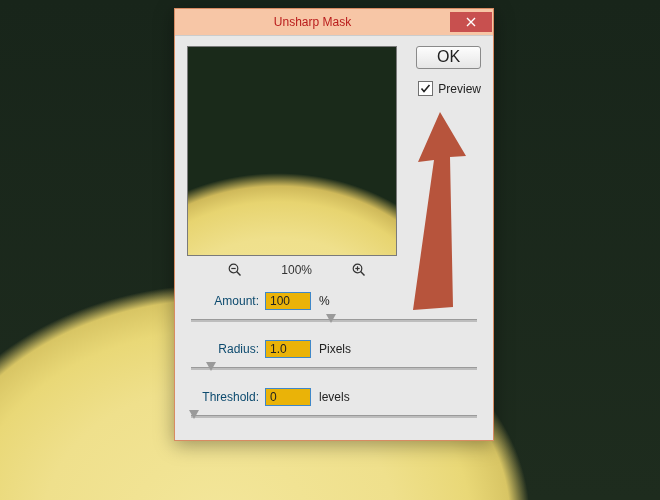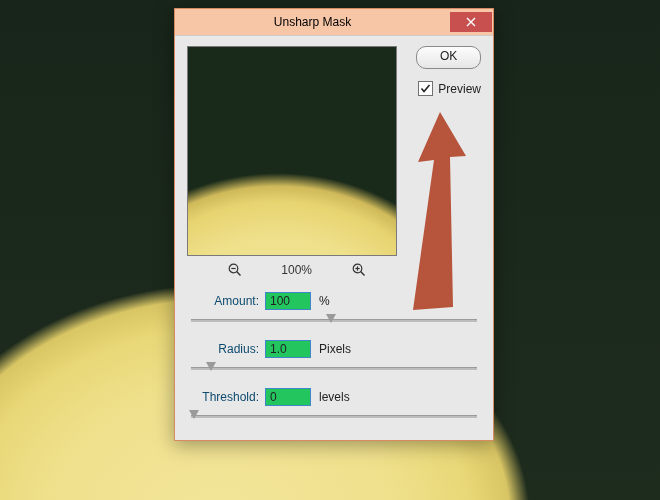--- a/index.html
+++ b/index.html
@@ -31,21 +31,21 @@
   .titlebar {
     height: 26px;
     background: #f7c6a6;
     display: flex;
     align-items: center;
     position: relative;
   }
   .title {
     flex: 1;
     text-align: center;
-    color: #000000;
+    color: #b91c1c;
     font-size: 12px;
   }
   .closebtn {
     width: 42px;
     height: 20px;
     margin-right: 1px;
     background: #c8504f;
     color: #fff;
     display: flex;
     align-items: center;
@@ -104,26 +104,26 @@
   .side-col {
     flex: 1;
     display: flex;
     flex-direction: column;
     align-items: stretch;
     gap: 6px;
   }
   .pbutton {
     height: 21px;
     border: 1px solid #8a8a8a;
-    border-radius: 10px;
+    border-radius: 3px;
     background: linear-gradient(#fdfdfd, #e6e6e6);
     text-align: center;
     line-height: 19px;
     color: #222;
-    font-size: 12px;
+    font-size: 16px;
   }
   .preview-check {
     display: flex;
     align-items: center;
     gap: 5px;
     margin-top: 6px;
     margin-left: 2px;
     color: #222;
   }
   .checkbox {
@@ -147,21 +147,21 @@
   .row-label {
     width: 72px;
     text-align: right;
     padding-right: 6px;
     color: #0c4a6e;
   }
   .num-input {
     width: 46px;
     height: 18px;
     border: 1px solid #3f87c9;
-    background: #22c55e;
+    background: #eab308;
     color: #222;
     padding: 0 4px;
     font: inherit;
     box-sizing: border-box;
     outline: none;
   }
   .unit {
     margin-left: 8px;
     color: #222;
   }

